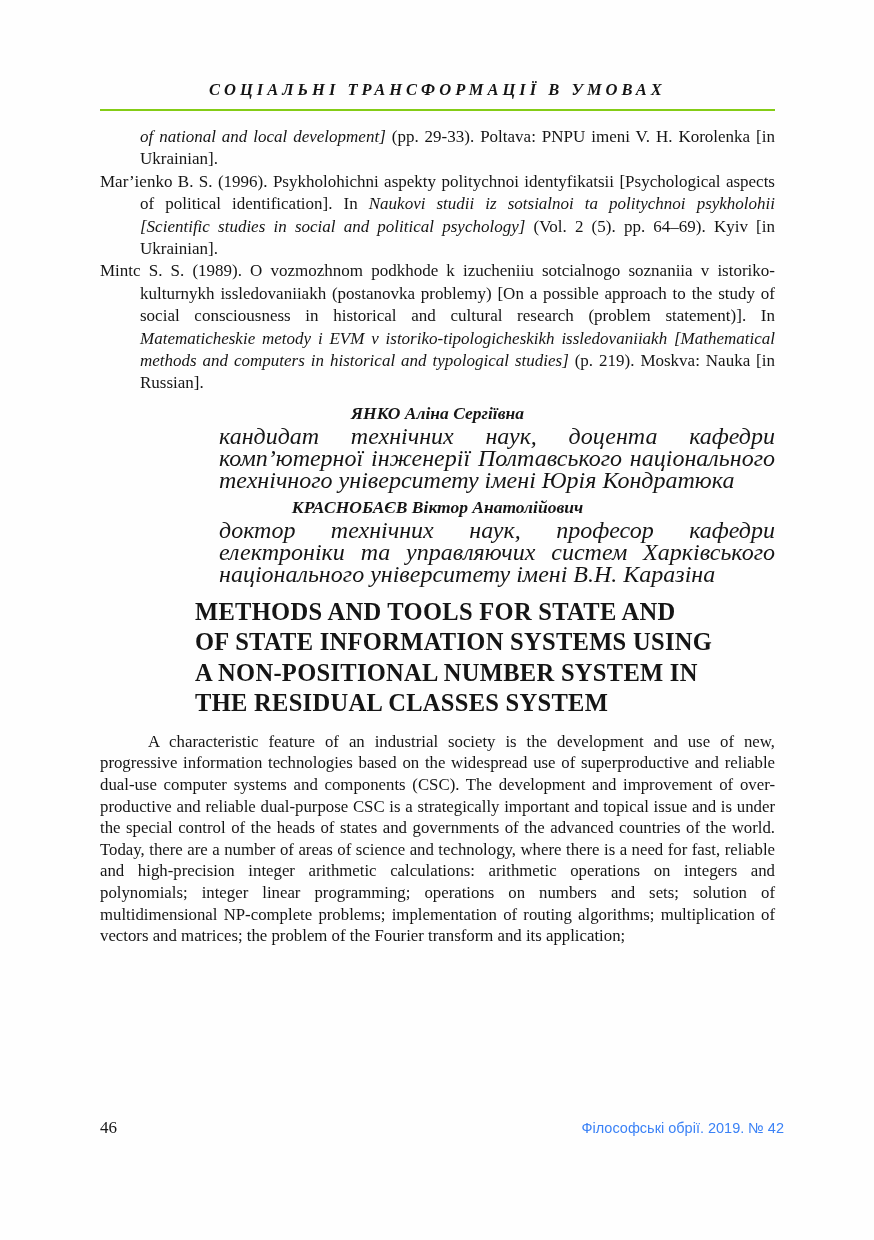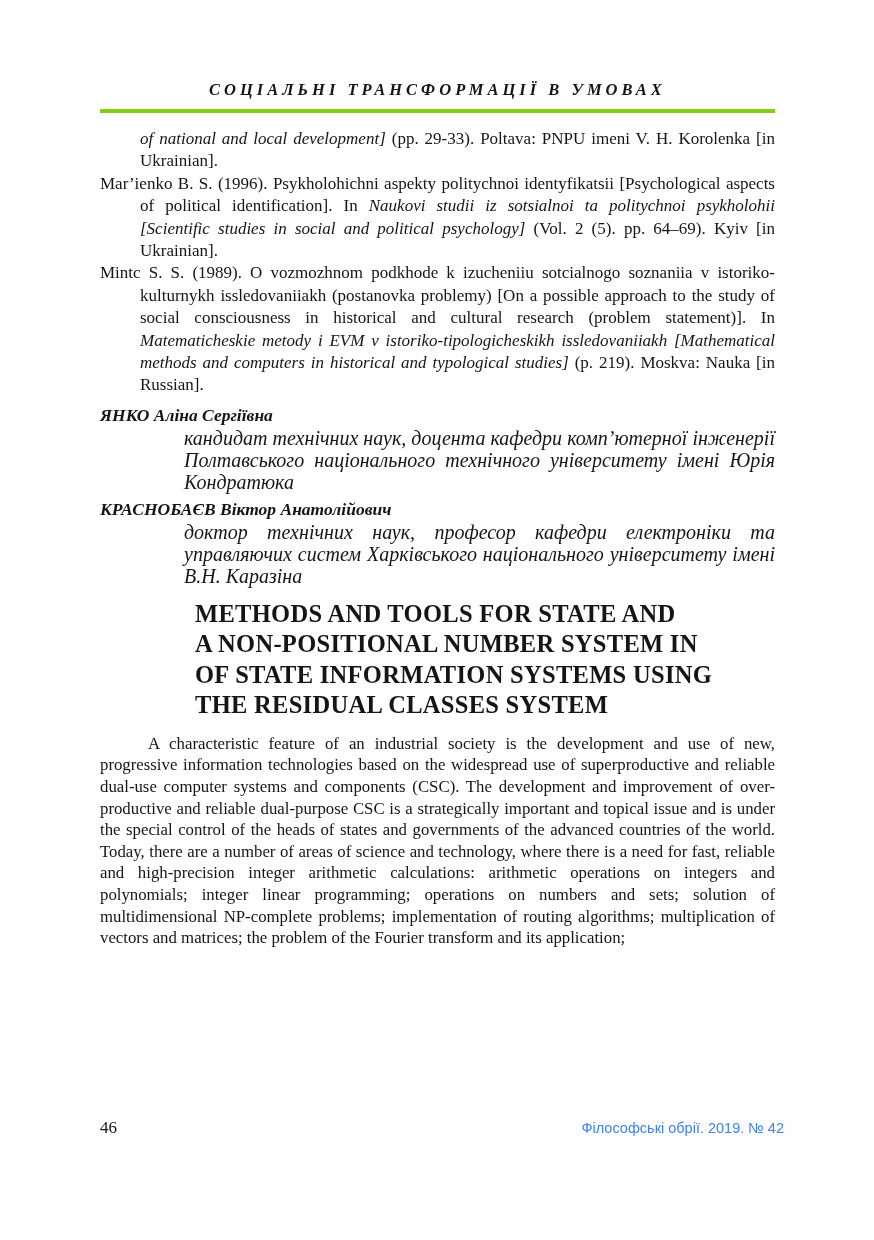--- a/index.html
+++ b/index.html
@@ -17,53 +17,53 @@
   .content { padding: 80px 99px 0 100px; }
 
   .running-header {
     text-align: center;
     font-weight: bold;
     font-style: italic;
     font-size: 16.5px;
     letter-spacing: 4px;
     line-height: 20px;
     padding-bottom: 9px;
-    border-bottom: 4px solid #84cc16;
+    border-bottom: 2px solid #84cc16;
     white-space: nowrap;
   }
 
   .refs {
     margin-top: 15px;
     font-size: 17px;
     line-height: 22.4px;
     text-align: justify;
   }
   .ref { padding-left: 40px; text-indent: -40px; }
   .ref.cont { text-indent: 0; }
   .ref .it, .it { font-style: italic; }
 
   .meta {
     margin: 18px 0 0 95px;
     font-size: 17.5px;
     line-height: 24.3px;
   }
 
   .author-name {
-    text-align: left;
+    text-align: center;
     font-weight: bold;
     font-style: italic;
     font-size: 17.5px;
     line-height: 24px;
     margin-top: 6px;
   }
   .author-name.second { margin-top: 4px; }
   .affiliation {
-    margin-left: 84px;
+    margin-left: 119px;
     font-style: italic;
-    font-size: 20px;
+    font-size: 24px;
     line-height: 22px;
     text-align: justify;
   }
 
   .article-title {
     margin: 12px 0 0 95px;
     font-weight: bold;
     font-size: 24.5px;
     line-height: 30.5px;
     letter-spacing: 0.3px;
@@ -109,22 +109,22 @@
 
 
     <div class="author-name">ЯНКО Аліна Сергіївна</div>
     <p class="affiliation">кандидат технічних наук, доцента кафедри комп’ютерної інженерії Полтавського національного технічного університету імені Юрія Кондратюка</p>
 
     <div class="author-name second">КРАСНОБАЄВ Віктор Анатолійович</div>
     <p class="affiliation">доктор технічних наук, професор кафедри електроніки та управляючих систем Харківського національного університету імені В.Н. Каразіна</p>
 
     <div class="article-title">
       <div>METHODS AND TOOLS FOR STATE AND</div>
+      <div>OF STATE INFORMATION SYSTEMS USING</div>
       <div>A NON-POSITIONAL NUMBER SYSTEM IN</div>
-      <div>OF STATE INFORMATION SYSTEMS USING</div>
       <div>THE RESIDUAL CLASSES SYSTEM</div>
     </div>
 
     <p class="body-par">A characteristic feature of an industrial society is the development and use of new, progressive information technologies based on the widespread use of superproductive and reliable dual-use computer systems and components (CSC). The development and improvement of over-productive and reliable dual-purpose CSC is a strategically important and topical issue and is under the special control of the heads of states and governments of the advanced countries of the world. Today, there are a number of areas of science and technology, where there is a need for fast, reliable and high-precision integer arithmetic calculations: arithmetic operations on integers and polynomials; integer linear programming; operations on numbers and sets; solution of multidimensional NP-complete problems; implementation of routing algorithms; multiplication of vectors and matrices; the problem of the Fourier transform and its application;</p>
 
   </div>
 
   <div class="footer">
     <span class="page-num">46</span>
     <span class="journal">Філософські обрії. 2019. № 42</span>

